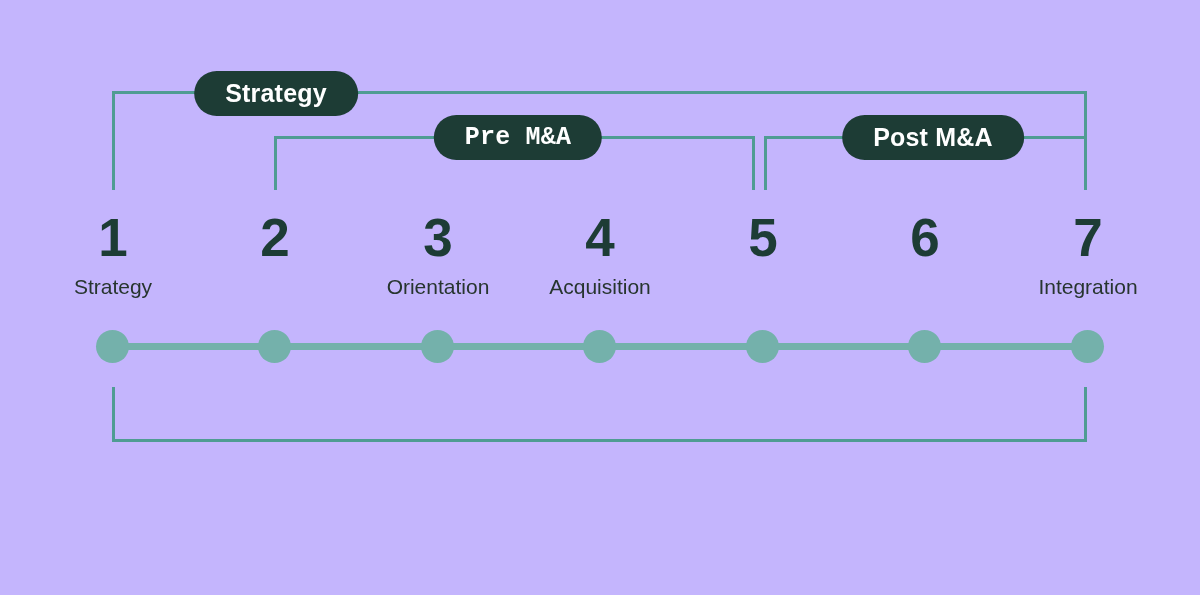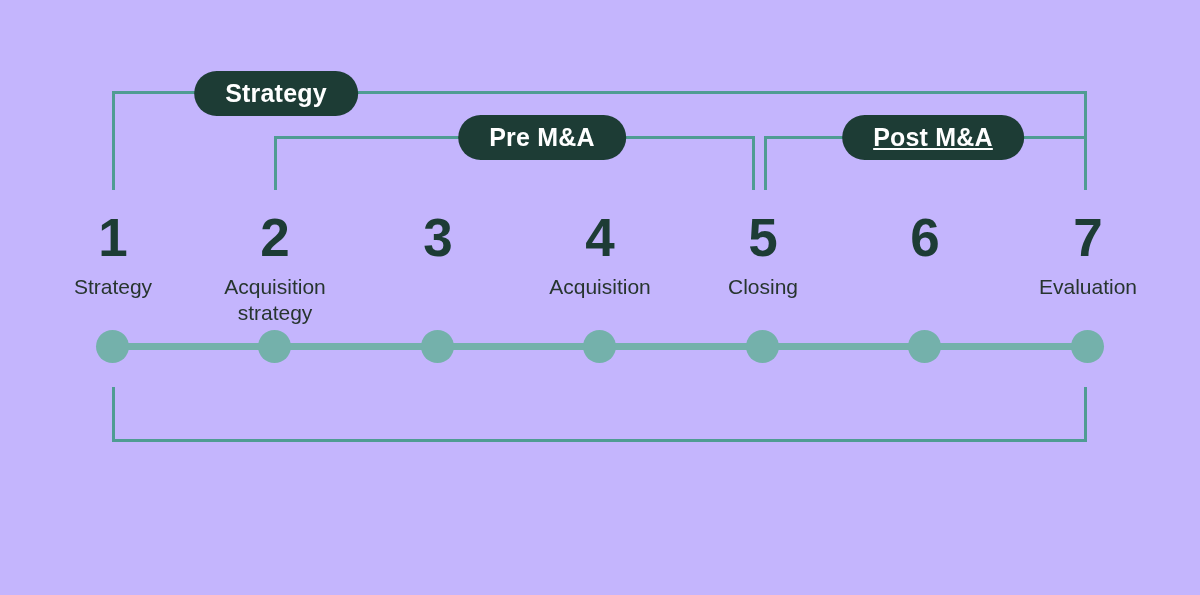--- a/index.html
+++ b/index.html
@@ -93,48 +93,47 @@
   <div class="bline v" style="left:752px; top:136px; height:54px;"></div>
 
   <div class="bline h" style="left:764px; top:136px; width:323px;"></div>
   <div class="bline v" style="left:764px; top:136px; height:54px;"></div>
 
   <div class="bline v" style="left:112px; top:387px; height:54px;"></div>
   <div class="bline v" style="left:1084px;top:387px; height:54px;"></div>
   <div class="bline h" style="left:112px; top:439px; width:975px;"></div>
 
   <div class="pill" style="left:276px; top:71px;">Strategy</div>
-  <div class="pill" style="left:542px; top:115px;">Pre M&amp;A</div>
-  <div class="pill" style="left:933px; top:115px;text-decoration:underline;">Post M&amp;A</div>
+  <div class="pill" style="left:518px; top:115px;font-family:Liberation Mono, monospace;">Pre M&amp;A</div>
+  <div class="pill" style="left:933px; top:115px;">Post M&amp;A</div>
 
   <div class="step" style="left:31px;">
     <div class="num">1</div>
     <div class="lbl">Strategy</div>
   </div>
   <div class="step" style="left:193px;">
     <div class="num">2</div>
-    <div class="lbl">Acquisition strategy</div>
   </div>
   <div class="step" style="left:356px;">
     <div class="num">3</div>
+    <div class="lbl">Orientation</div>
   </div>
   <div class="step" style="left:518px;">
     <div class="num">4</div>
     <div class="lbl">Acquisition</div>
   </div>
   <div class="step" style="left:681px;">
     <div class="num">5</div>
-    <div class="lbl">Closing</div>
   </div>
   <div class="step" style="left:843px;">
     <div class="num">6</div>
   </div>
   <div class="step" style="left:1006px;">
     <div class="num">7</div>
-    <div class="lbl">Evaluation</div>
+    <div class="lbl">Integration</div>
   </div>
 
   <div class="tline"></div>
   <div class="dot" style="left:96px;"></div>
   <div class="dot" style="left:258px;"></div>
   <div class="dot" style="left:421px;"></div>
   <div class="dot" style="left:583px;"></div>
   <div class="dot" style="left:746px;"></div>
   <div class="dot" style="left:908px;"></div>
   <div class="dot" style="left:1071px;"></div>

